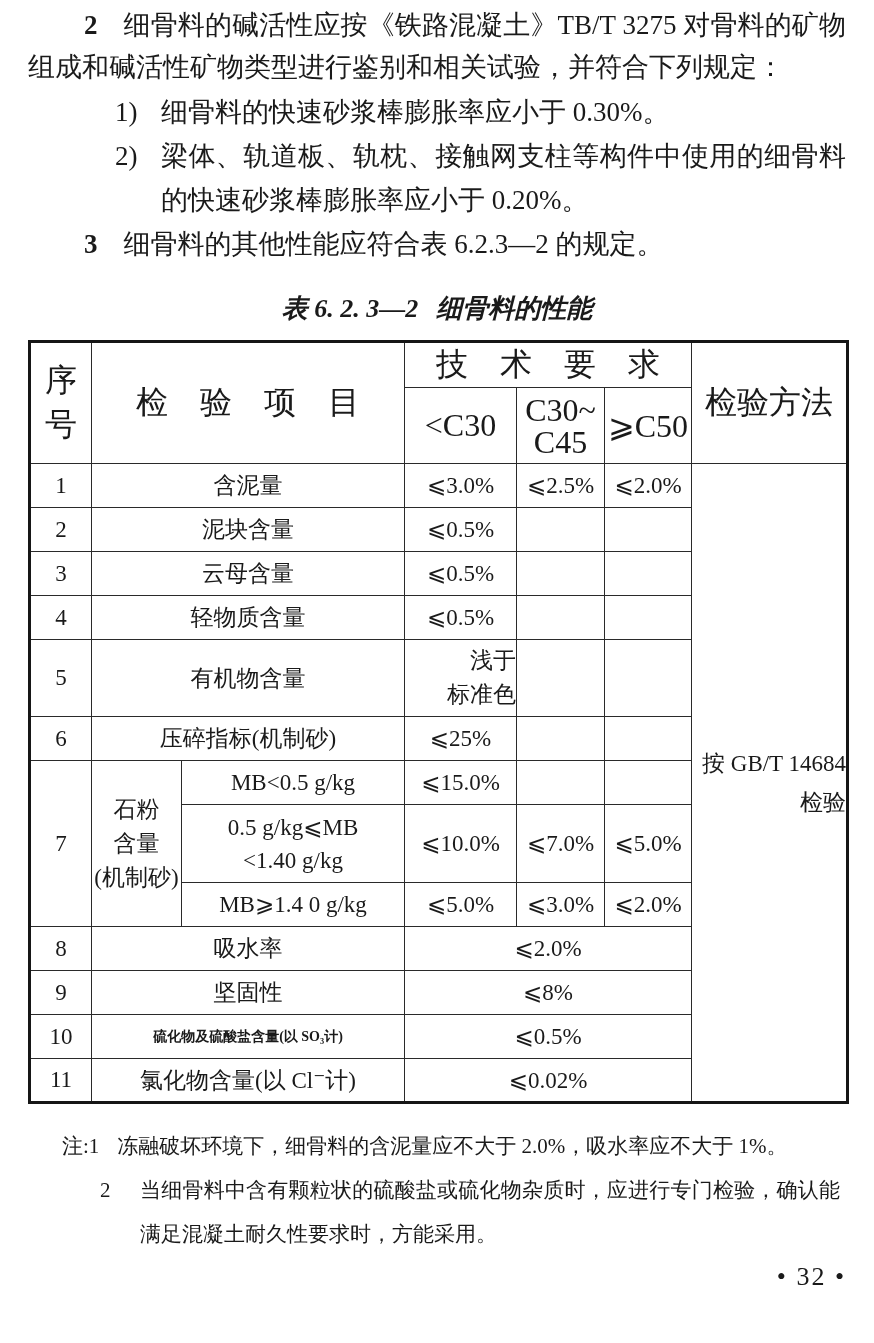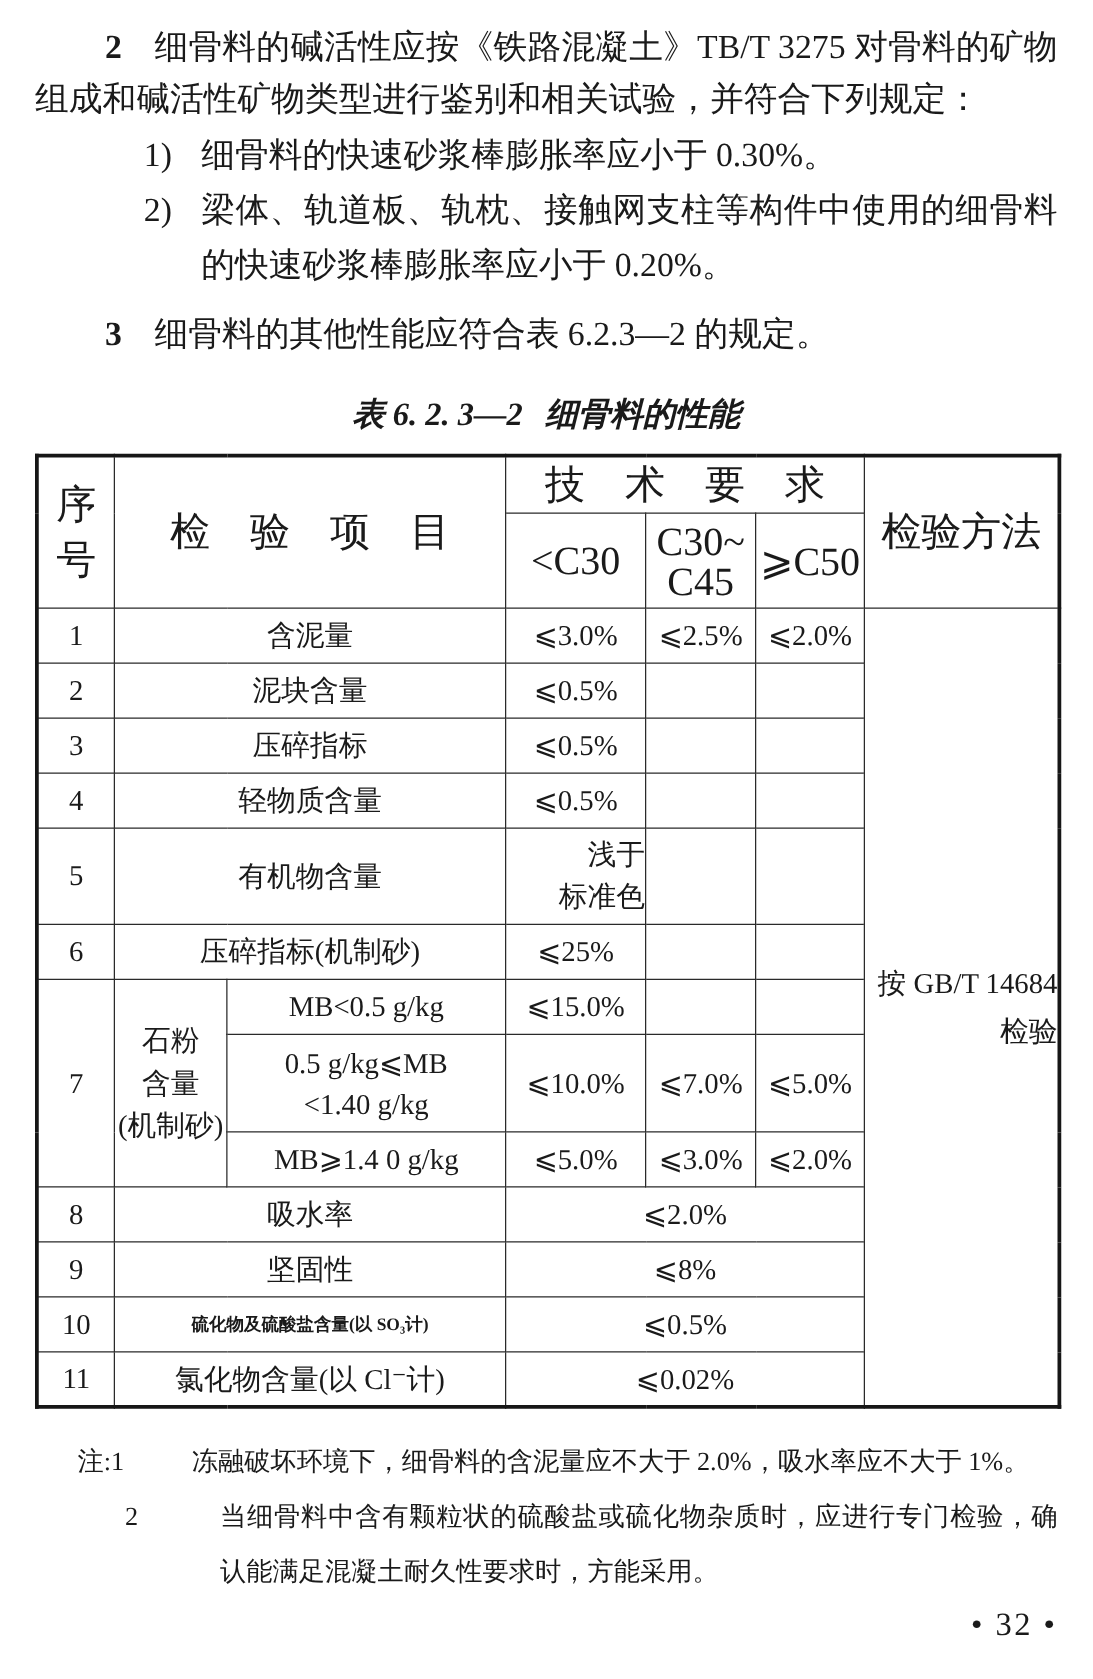--- a/index.html
+++ b/index.html
@@ -1,30 +1,30 @@
 <!DOCTYPE html>
 <html><head>
 <meta charset="utf-8">
 <style>
   html,body{margin:0;padding:0;}
   body{
     width:874px;height:1343px;background:#ffffff;color:#1a1a1a;
     font-family:"Liberation Serif","DejaVu Serif",serif;
     overflow:hidden;
   }
-  .page{box-sizing:border-box;width:874px;height:1343px;padding:16px 28px 0 28px;}
+  .page{box-sizing:border-box;width:874px;height:1343px;padding:4px 28px 0 28px;}
   
   .para{font-size:27px;line-height:42px;text-align:justify;margin:0;}
   .para.indent{text-indent:56px;}
   .para-num{font-weight:bold;margin-right:26px;}
   .list{margin-top:2px;}
   .list-item{display:flex;font-size:27px;line-height:44px;padding-left:87px;}
   .marker{flex:none;width:46px;}
   .li-text{flex:1;text-align:justify;}
-  #para3{margin-top:12px;}
+  #para3{margin-top:1px;}
   
   .table-title{margin:26px 0 14px 0;text-align:center;font-weight:bold;font-size:26px;font-style:italic;}
   .table-title .tt{margin:0 9px;}
   
   table{border-collapse:collapse;table-layout:fixed;width:818px;border:3px solid #161616;}
   td{border:1px solid #2a2a2a;text-align:center;vertical-align:middle;font-size:23px;padding:0;}
   tr{height:44px;}
   tr.hr1{height:42px;}
   tr.hr2{height:76px;}
   tr.h77{height:77px;}
@@ -33,21 +33,21 @@
   .hr2 .two-line{line-height:32px;}
   .two-line{line-height:33px;}
   .left-val{text-align:right;padding-left:26px;line-height:34px;}
   .stone{line-height:34px;white-space:nowrap;}
   .method{line-height:39px;white-space:nowrap;text-align:right;}
   .tight{font-size:14px;white-space:nowrap;font-weight:bold;}
   .w-no{width:62px;}.w-item-a{width:90px;}.w-item-b{width:223px;}
   .w-v1{width:112px;}.w-v2{width:88px;}.w-v3{width:87px;}.w-method{width:156px;}
   
   .notes{margin-top:20px;font-size:21px;}
-  .note{display:flex;line-height:44px;gap:36px;}
+  .note{display:flex;line-height:44px;}
   .note-1{margin-left:34px;}
   .note-1 .note-label{flex:none;margin-right:18px;}
   .note-2{margin-left:72px;}
   .note-2 .note-marker{flex:none;width:40px;}
   .note-2 .note-text{width:700px;text-align:justify;}
   
   .page-num{margin:6px 0 0 16px;font-size:26px;letter-spacing:2px;text-align:right;}
 </style>
 </head>
 <body>
@@ -108,21 +108,21 @@
       <tr>
         <td>2</td>
         <td colspan="2">泥块含量</td>
         <td>⩽0.5%</td>
         <td></td>
         <td></td>
       </tr>
 
       <tr>
         <td>3</td>
-        <td colspan="2">压碎指标</td>
+        <td colspan="2">云母含量</td>
         <td>⩽0.5%</td>
         <td></td>
         <td></td>
       </tr>
 
       <tr>
         <td>4</td>
         <td colspan="2">轻物质含量</td>
         <td>⩽0.5%</td>
         <td></td>

